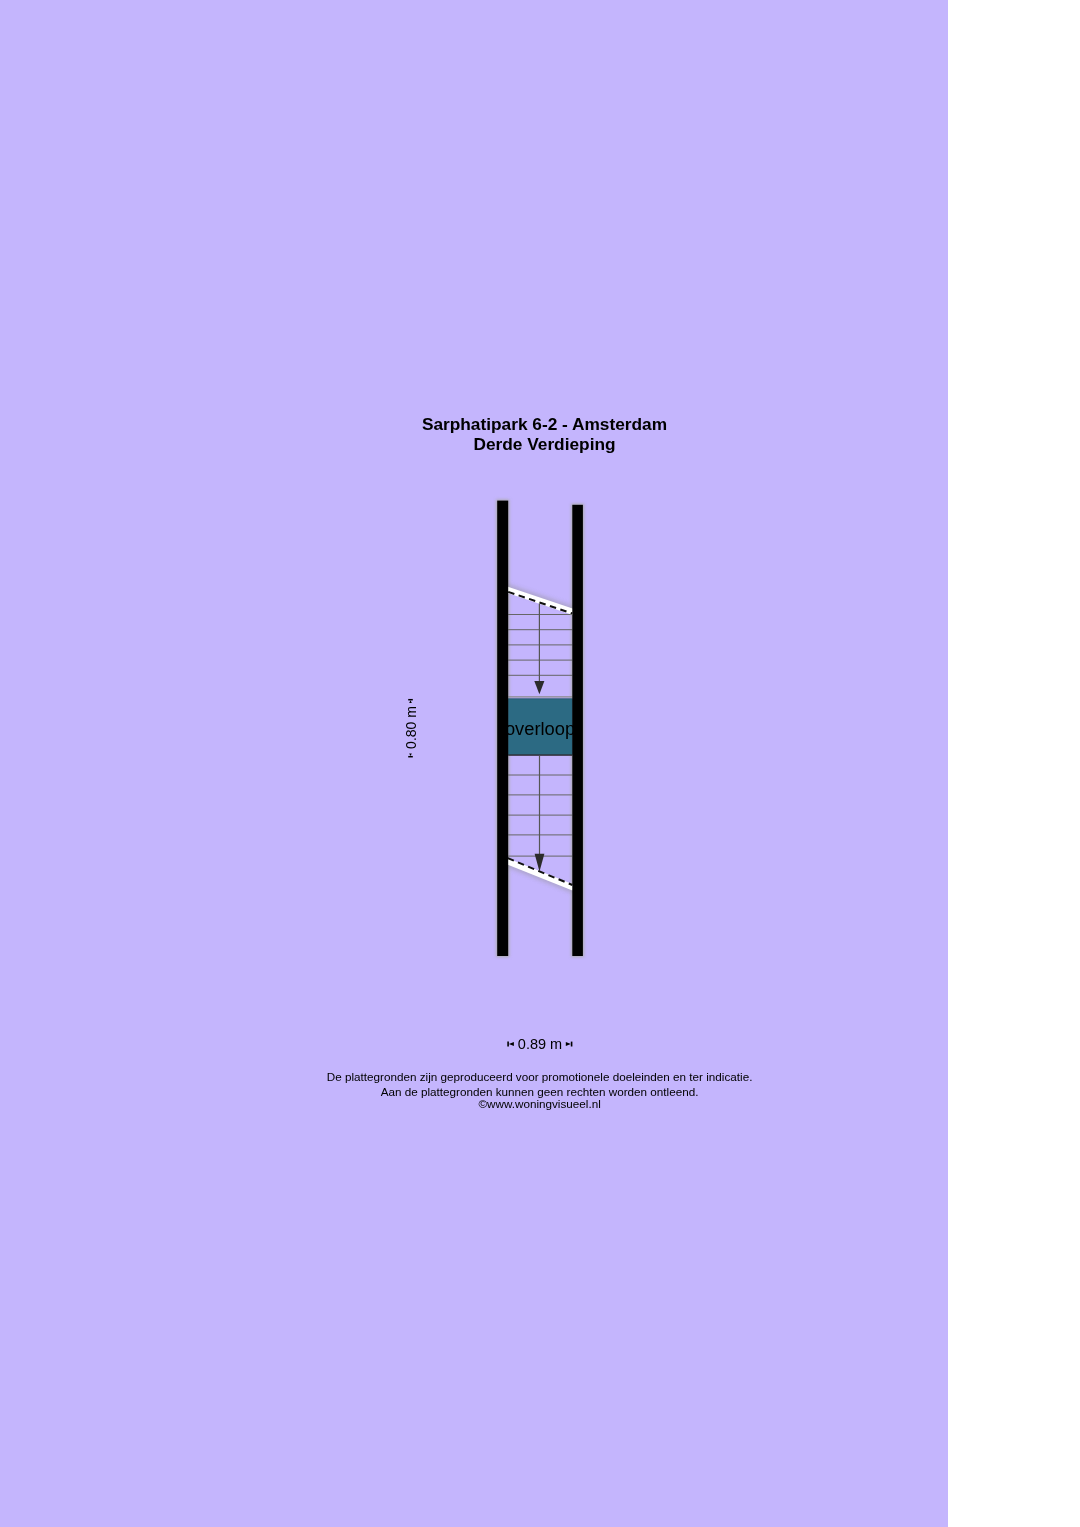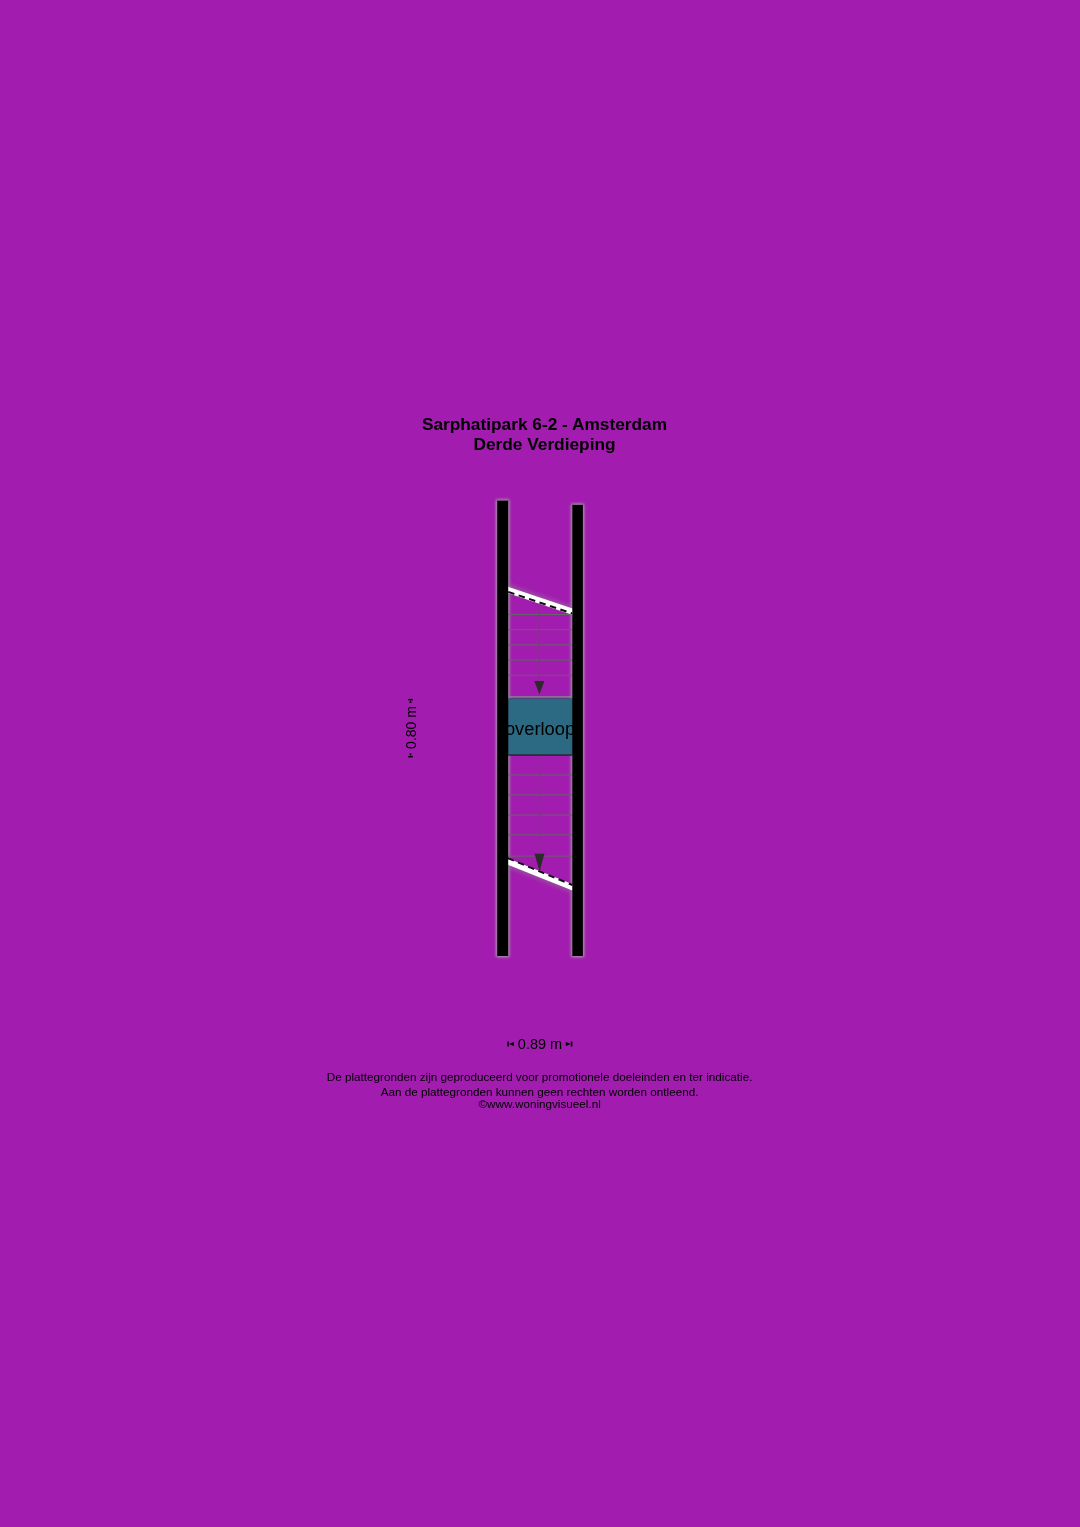--- a/index.html
+++ b/index.html
@@ -1,16 +1,16 @@
 <!DOCTYPE html>
 <html><head>
 <meta charset="utf-8">
 <style>
   html,body{margin:0;padding:0;background:#ffffff;}
-  #page{position:relative;width:1080px;height:1527px;background:#a21caf;overflow:hidden;
+  #page{position:relative;width:948px;height:1527px;background:#c4b5fd;overflow:hidden;
         font-family:"Liberation Sans", sans-serif;}
   svg{position:absolute;left:0;top:0;filter:blur(0.5px);}
   text{font-family:"Liberation Sans", sans-serif;}
 </style>
 </head>
 <body>
 <div id="page">
 <svg width="1080" height="1527" viewBox="0 0 1080 1527">
   <defs>
     <filter id="blur2" x="-30%" y="-30%" width="160%" height="160%">

